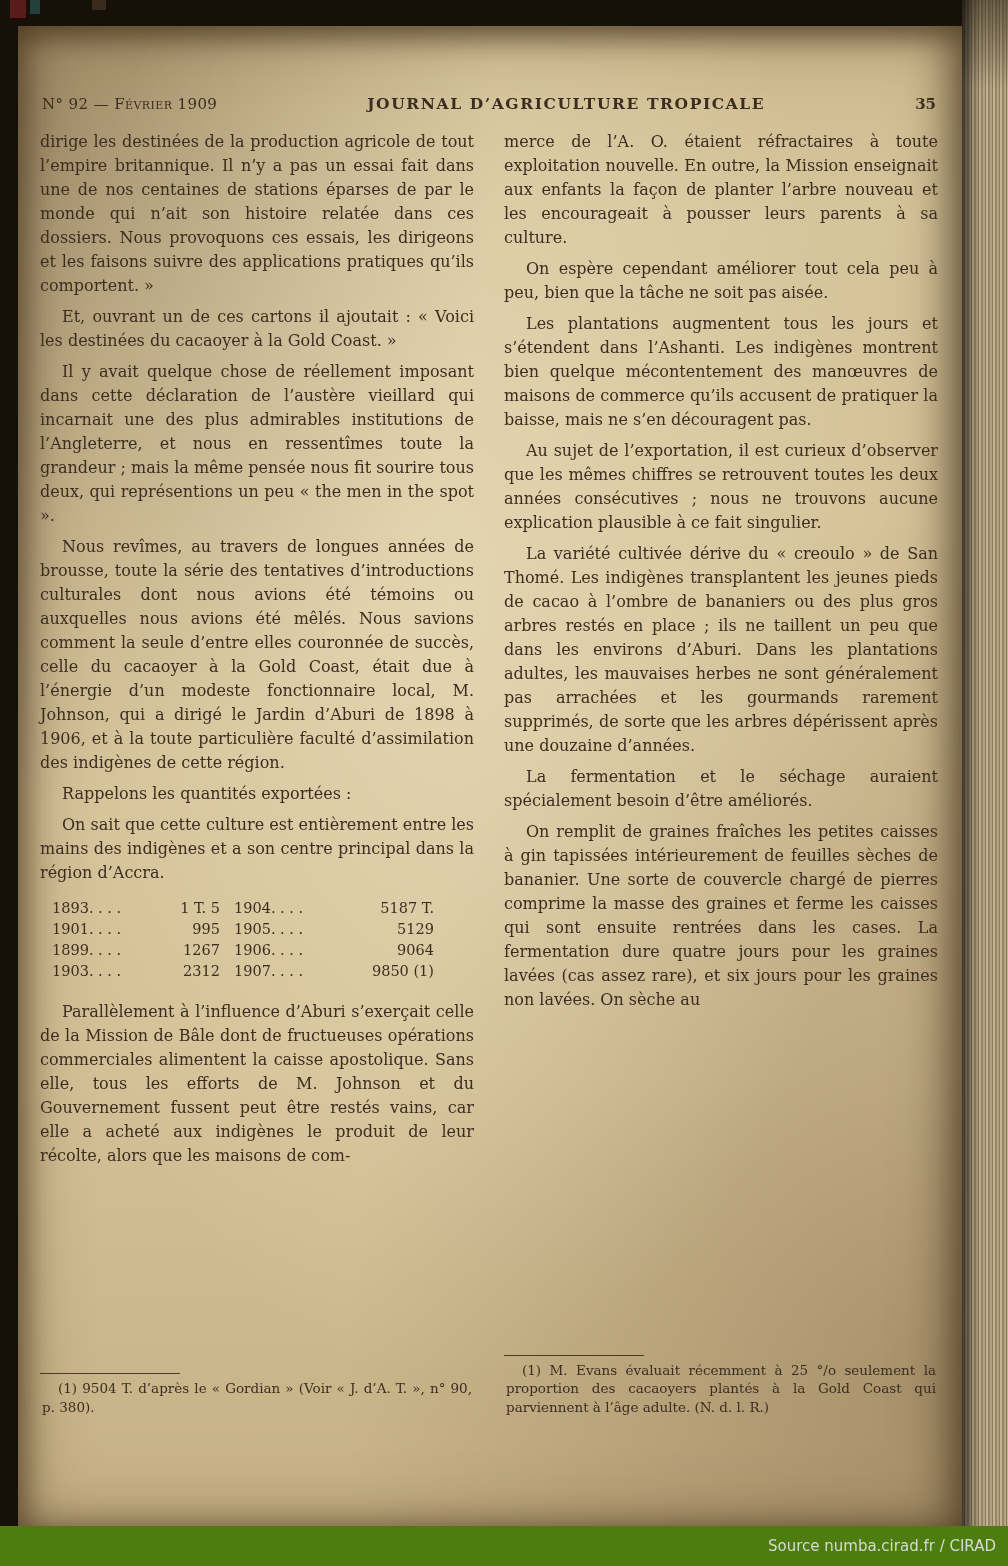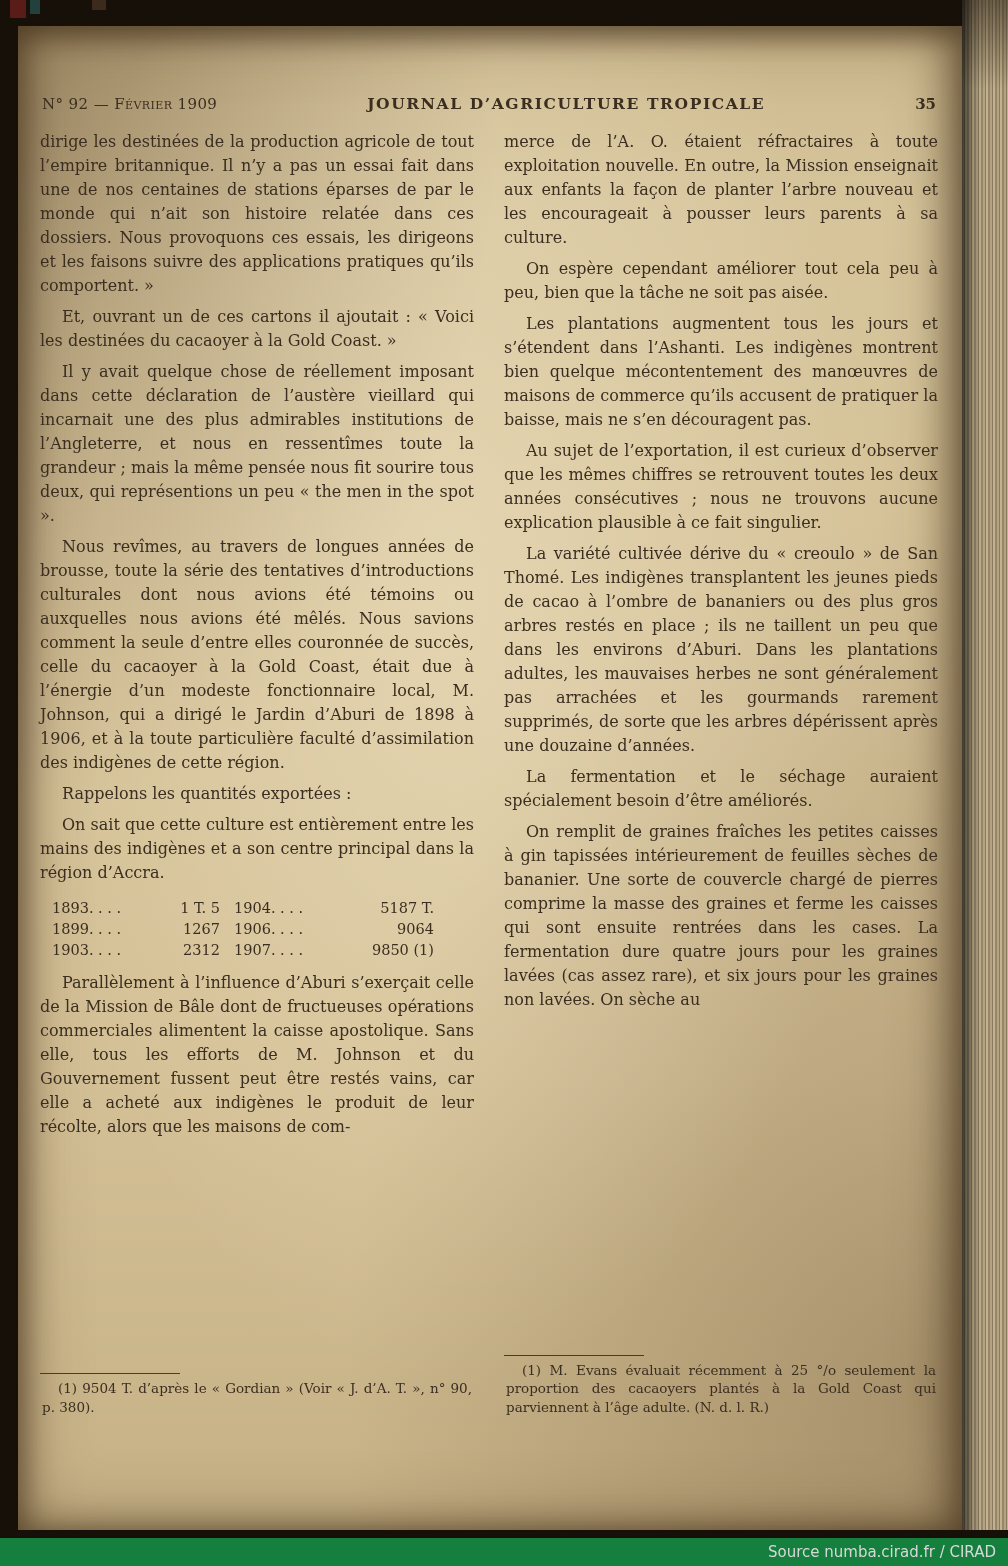--- a/index.html
+++ b/index.html
@@ -37,32 +37,32 @@
   .hdr-page{font-weight:bold;}
 
   .columns{position:absolute;top:104px;left:22px;right:24px;bottom:112px;
     display:flex;gap:30px;}
   .col{flex:1 1 0;display:flex;flex-direction:column;font-size:16px;line-height:24px;
     text-align:justify;}
   .col p{margin:0 0 7px 0;text-indent:22px;}
   .col p.noindent{text-indent:0;}
 
   
-  .xtable{margin:6px 0 10px 12px;font-size:14.5px;line-height:21px;}
+  .xtable{margin:6px 0 18px 12px;font-size:14.5px;line-height:21px;}
   .trow{display:grid;grid-template-columns:96px 86px 118px 96px;}
   .tc{white-space:nowrap;}
   .tc.v{text-align:right;padding-right:14px;}
 
   
   .fn-block{margin-top:auto;padding-top:4px;}
   .fn-rule{width:140px;border-top:1px solid #4a3a27;margin-bottom:5px;}
   .fn-block p{font-size:13.5px;line-height:18.5px;margin:2px;text-indent:16px;text-align:justify;}
 
   
-  .source-bar{position:absolute;left:0;right:0;bottom:0;height:28px;background:#15803d;
+  .source-bar{position:absolute;left:0;right:0;bottom:0;height:40px;background:#4d7c0f;
     display:flex;align-items:center;justify-content:flex-end;padding-right:12px;box-sizing:border-box;
     font-family:"DejaVu Sans","Liberation Sans",sans-serif;font-size:15px;color:#d8d8d8;}
 </style>
 </head>
 <body>
 
 <div class="stage">
 
   <span class="spine-mark m1"></span>
   <span class="spine-mark m2"></span>
@@ -87,20 +87,26 @@
         <p>Nous revîmes, au travers de longues années de brousse, toute la série des tentatives d’introductions culturales dont nous avions été témoins ou auxquelles nous avions été mêlés. Nous savions comment la seule d’entre elles couronnée de succès, celle du cacaoyer à la Gold Coast, était due à l’énergie d’un modeste fonctionnaire local, M. Johnson, qui a dirigé le Jardin d’Aburi de 1898 à 1906, et à la toute particulière faculté d’assimilation des indigènes de cette région.</p>
         <p>Rappelons les quantités exportées :</p>
         <p>On sait que cette culture est entièrement entre les mains des indigènes et a son centre principal dans la région d’Accra.</p>
 
         <div class="xtable">
           <div class="trow">
             <span class="tc y">1893. . . .</span>
             <span class="tc v">1 T. 5</span>
             <span class="tc y">1904. . . .</span>
             <span class="tc v">5187 T.</span>
+          </div>
+          <div class="trow">
+            <span class="tc y">1901. . . .</span>
+            <span class="tc v">995</span>
+            <span class="tc y">1905. . . .</span>
+            <span class="tc v">5129</span>
           </div>
           <div class="trow">
             <span class="tc y">1899. . . .</span>
             <span class="tc v">1267</span>
             <span class="tc y">1906. . . .</span>
             <span class="tc v">9064</span>
           </div>
           <div class="trow">
             <span class="tc y">1903. . . .</span>
             <span class="tc v">2312</span>

